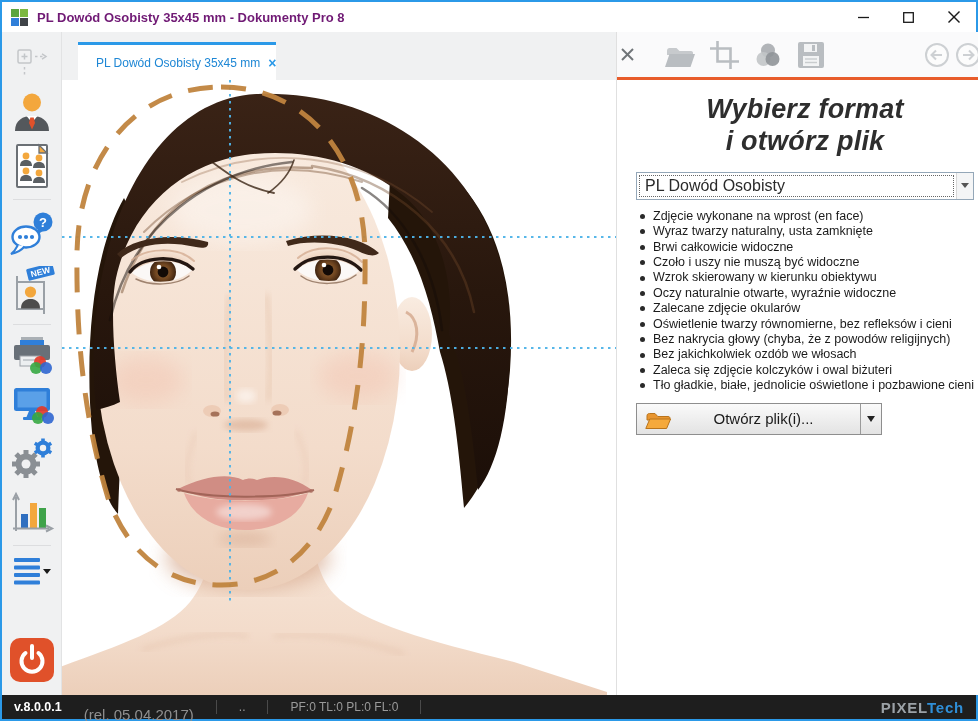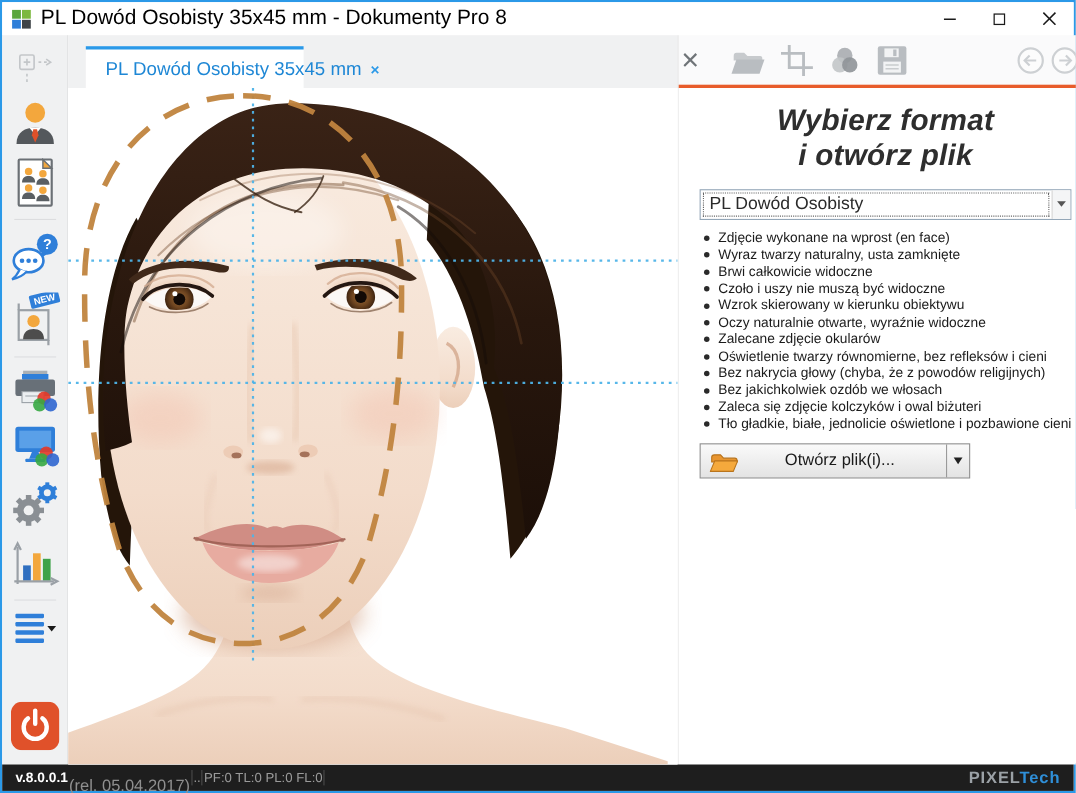--- a/index.html
+++ b/index.html
@@ -5,41 +5,41 @@
   * { margin:0; padding:0; box-sizing:border-box; }
   html,body { width:978px; height:721px; overflow:hidden; background:#888;
     font-family:"Liberation Sans","DejaVu Sans",sans-serif; }
   .window { width:978px; height:721px; border:2px solid #2b99e8; background:#fff;
     display:flex; flex-direction:column; }
 
   
   .titlebar { height:30px; flex:0 0 30px; display:flex; align-items:center; background:#fff; padding-left:9px; }
   .app-icon { width:18px; height:18px; margin-right:8px; position:relative; flex:0 0 18px; }
   .app-icon .sq { position:absolute; width:8px; height:8px; }
-  .title-text { font-size:19px; color:#000000; white-space:nowrap; }
+  .title-text { font-size:13px; color:#701a75; white-space:nowrap;font-weight:bold; }
   .win-controls { margin-left:auto; display:flex; height:30px; }
   .win-btn { width:45px; height:30px; display:flex; align-items:center; justify-content:center; cursor:default; }
 
   
   .main { flex:1 1 auto; display:flex; min-height:0; }
 
   
   .sidebar { width:60px; flex:0 0 60px; background:#f0f1f2; border-right:1px solid #e2e3e4;
     display:flex; flex-direction:column; align-items:center; padding-top:10px; }
   .sb-item { margin:5px 0; display:flex; align-items:center; justify-content:center; }
   .sb-div { width:38px; height:1px; background:#dcdddf; margin:5px 0; }
   .sb-spacer { flex:1 1 auto; }
   .sb-power { margin-bottom:13px; }
 
   
   .center { width:554px; flex:0 0 554px; display:flex; flex-direction:column; }
   .tabstrip { height:48px; flex:0 0 48px; background:#f0f1f2; display:flex; align-items:flex-end; padding-left:16px; }
   .tab { height:38px; width:198px; background:#fff; border-top:3px solid #2b99e8;
     display:flex; align-items:center; gap:8px; padding:0 10px; }
-  .tab-label { color:#1e87d5; font-size:17px; white-space:nowrap; }
+  .tab-label { color:#1e87d5; font-size:12px; white-space:nowrap; }
   .tab-close { margin-left:auto; color:#2b99e8; font-size:14px; font-weight:bold; line-height:1; cursor:default; }
   .photo-area { flex:1 1 auto; background:#fff; position:relative; }
   .photo-area svg { position:absolute; inset:0; }
 
   
   .right { flex:1 1 auto; display:flex; flex-direction:column; border-left:1px solid #e0e0e0; }
   .toolbar { height:48px; flex:0 0 48px; background:#fafafb; border-bottom:3px solid #e85c2b;
     display:flex; align-items:center; padding:0 12px 0 4px; }
   .tb-close { margin-right:14px; display:flex; }
   .tb-icons { display:flex; gap:13px; margin-left:16px; }
@@ -63,21 +63,21 @@
   .open-row { display:flex; justify-content:flex-start; margin-top:9px; }
   .open-btn { width:246px; height:32px; border:1px solid #8e8e8e; background:linear-gradient(#fafafa,#e3e3e3);
     display:flex; align-items:stretch; cursor:default; }
   .open-main { flex:1 1 auto; display:flex; align-items:center; padding-left:8px; }
   .open-label { flex:1; text-align:center; font-size:15px; color:#1a1a1a; padding-right:4px; }
   .open-arrow-sect { width:21px; flex:0 0 21px; border-left:1px solid #9a9a9a; display:flex; align-items:center; justify-content:center; }
   .open-caret { width:0; height:0; border-left:4.5px solid transparent; border-right:4.5px solid transparent; border-top:6px solid #222; }
 
   
   .statusbar { height:24px; flex:0 0 24px; background:#1e1e1e; display:flex; align-items:center;
-    padding:0 12px; gap:1px; }
+    padding:0 12px; gap:22px; }
   .st-version { color:#fff; font-weight:bold; font-size:12.5px; }
   .st-rel { color:#8f8f8f; font-size:15px;margin-top:15px; }
   .st-sep { width:1px; height:14px; background:#4a4a4a; }
   .st-dim { color:#9a9a9a; font-size:12px; }
   .brand { margin-left:auto; font-size:15px; font-weight:bold; letter-spacing:.8px; }
   .brand-gray { color:#9ba1a6; }
   .brand-blue { color:#2f8fd8; }
 </style>
 </head>
 <body>

